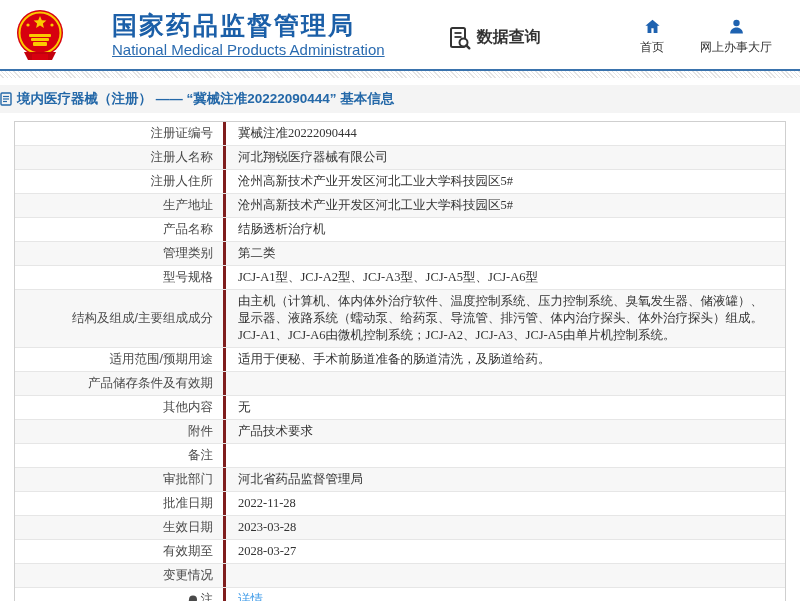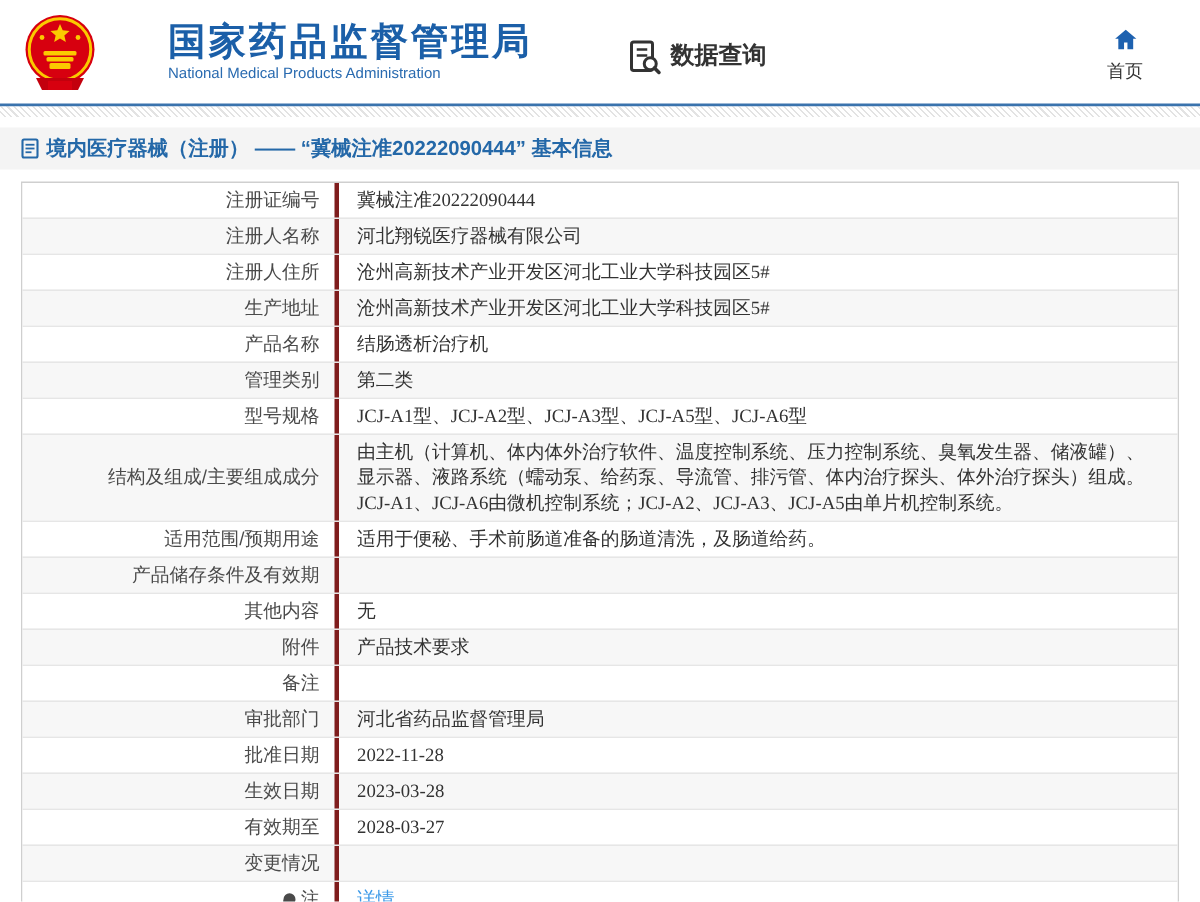--- a/index.html
+++ b/index.html
@@ -5,35 +5,35 @@
   * { margin:0; padding:0; box-sizing:border-box; }
   html,body { width:800px; height:601px; background:#fff; overflow:hidden;
     font-family:"Liberation Sans","DejaVu Sans",sans-serif; }
 
   
   .header { height:71px; border-bottom:2px solid #3a73ad; display:flex;
     align-items:center; padding:0 14px; background:#fff;gap:36px; }
   .emblem { width:52px; height:56px; flex:0 0 auto; margin-top:2px; }
   .brand { margin-left:10px; }
   .brand-cn { font-size:25px; font-weight:bold; color:#1b5fa8; letter-spacing:2px; line-height:28px; }
-  .brand-en { font-size:10px; color:#2a6bb0; margin-top:2px; }
+  .brand-en { font-size:15px; color:#2a6bb0; margin-top:2px;text-decoration:underline; }
   .dataquery { display:flex; align-items:center; margin-left:28px; margin-top:6px; }
   .dq-icon { width:22px; height:24px; margin-right:6px; }
   .dq-label { font-size:16px; font-weight:bold; color:#333; }
   .hdr-spacer { flex:1; }
   .nav { display:flex; gap:26px; margin-right:14px; margin-top:4px; }
   .nav-item { display:flex; flex-direction:column; align-items:center; cursor:pointer; min-width:44px; }
   .nav-item svg { width:17px; height:17px; }
   .nav-label { font-size:12px; color:#333; margin-top:4px; white-space:nowrap; }
 
   .hatch { height:7px; background:repeating-linear-gradient(45deg,#ffffff 0 2px,#e3e3e3 2px 3px); }
 
   
   .titlebar { margin-top:7px; height:28px; background:#f4f4f4; display:flex;
-    align-items:center; padding-left:14px; }
+    align-items:center; }
   .tb-icon { width:12px; height:14px; margin-right:5px; }
   .tb-text { font-size:13.5px; font-weight:bold; color:#2468a8; }
 
   
   .table { margin:8px 14px 0 14px; border:1px solid #cfcfcf; }
   .t-row { display:flex; border-top:1px solid #e6e6e6; background:#fff; }
   .t-row:first-child { border-top:none; }
   .t-row:nth-child(even) { background:#f7f7f7; }
   .t-label { width:211px; flex:0 0 211px; text-align:right; padding:3px 10px;
     font-size:12.5px; color:#4a4a4a; line-height:17px; border-right:3px solid #7f1d1d;
@@ -74,20 +74,27 @@
     <span class="dq-label">数据查询</span>
   </div>
   <div class="hdr-spacer"></div>
   <div class="nav">
     <div class="nav-item">
       <svg viewBox="0 0 24 24">
         <path d="M12 2.5L22 11h-3v10h-5.4v-6.4h-3.2V21H5V11H2z" fill="#1e62b0"></path>
       </svg>
       <span class="nav-label">首页</span>
     </div>
+    <div class="nav-item">
+      <svg viewBox="0 0 24 24">
+        <circle cx="12" cy="7" r="4.5" fill="#1e62b0"></circle>
+        <path d="M3 22c0-5.2 4-8.5 9-8.5s9 3.3 9 8.5z" fill="#1e62b0"></path>
+      </svg>
+      <span class="nav-label">网上办事大厅</span>
+    </div>
   </div>
 </div>
 <div class="hatch"></div>
 
 <div class="titlebar">
   <svg class="tb-icon" viewBox="0 0 12 14">
     <rect x="1" y="1" width="10" height="12" rx="1" fill="none" stroke="#2468a8" stroke-width="1.4"></rect>
     <line x1="3" y1="4.5" x2="9" y2="4.5" stroke="#2468a8" stroke-width="1.2"></line>
     <line x1="3" y1="7" x2="9" y2="7" stroke="#2468a8" stroke-width="1.2"></line>
     <line x1="3" y1="9.5" x2="7" y2="9.5" stroke="#2468a8" stroke-width="1.2"></line>

